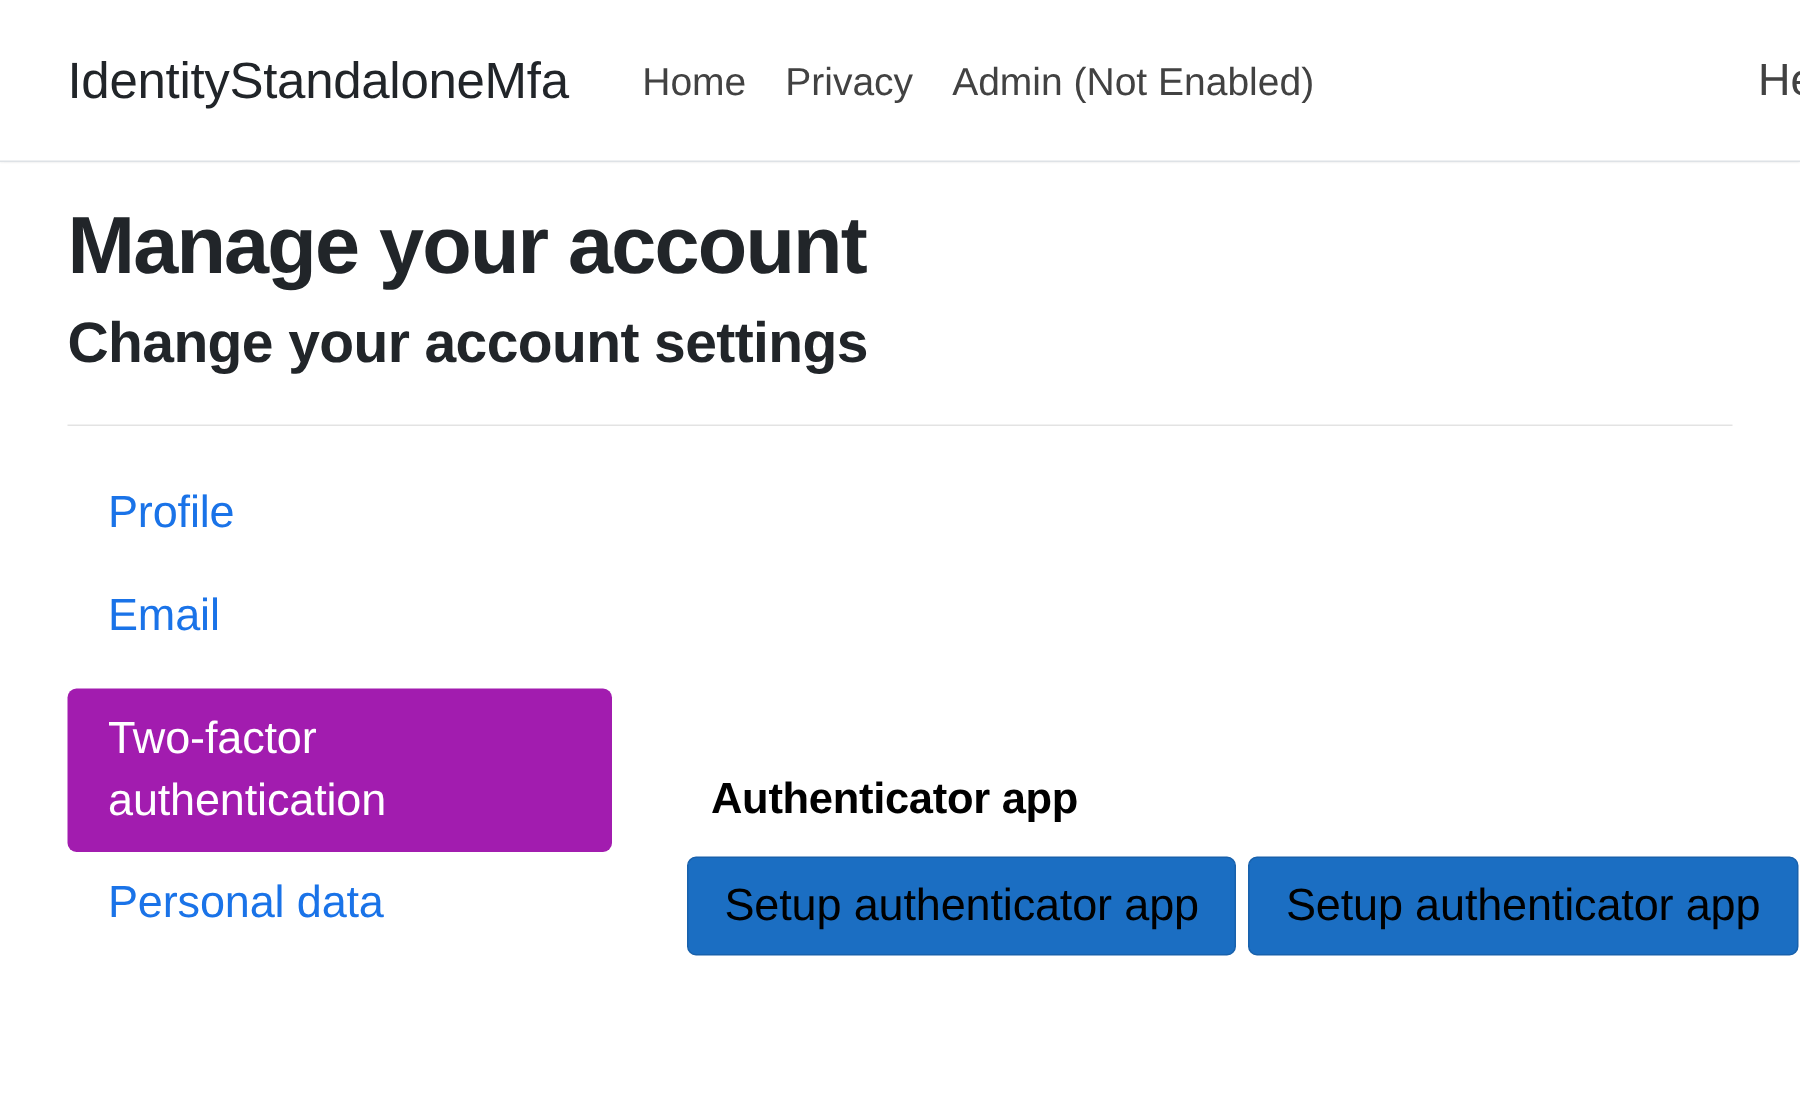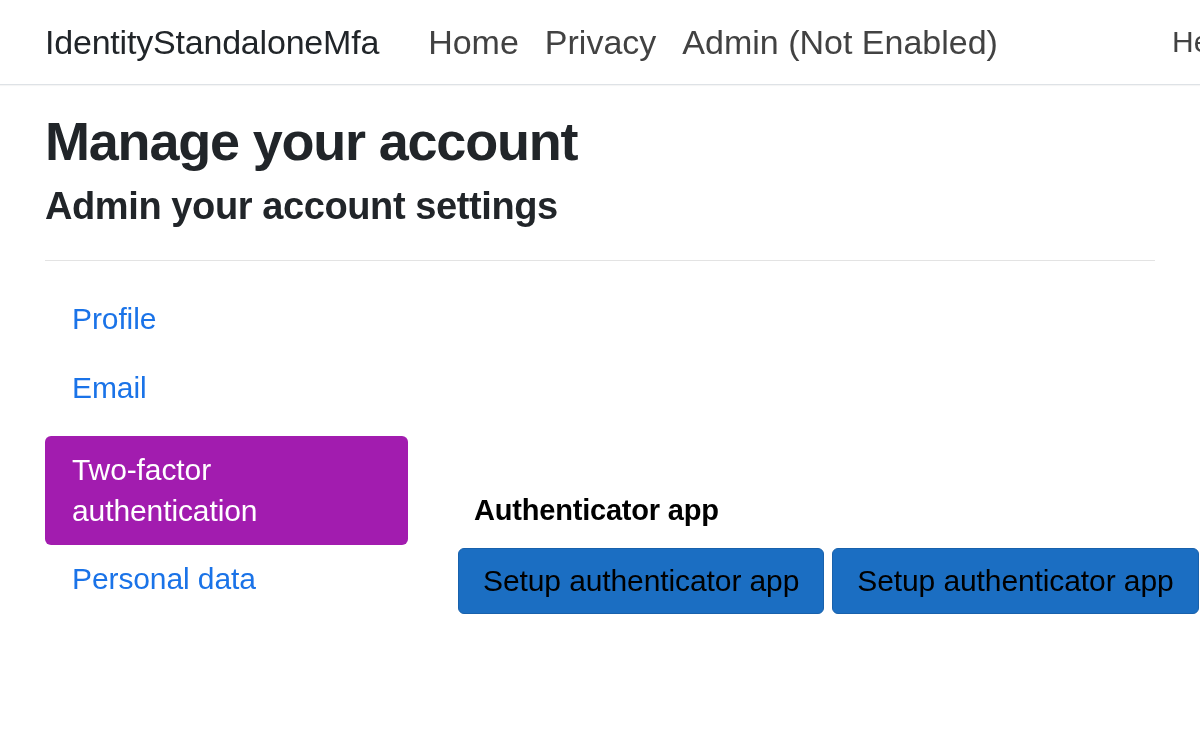--- a/index.html
+++ b/index.html
@@ -14,21 +14,21 @@
   }
   body {
     font-family: "Liberation Sans", "DejaVu Sans", sans-serif;
     color: #212529;
     -webkit-font-smoothing: antialiased;
   }
 
   
   .navbar {
     position: relative;
-    height: 85px;
+    height: 108px;
     background: #ffffff;
     border-bottom: 1px solid #dee2e6;
     box-shadow: 0 1px 1px rgba(0,0,0,0.04);
     display: flex;
     align-items: center;
     padding: 0 45px;
     overflow: hidden;
     white-space: nowrap;
   }
   .navbar-brand {
@@ -41,21 +41,21 @@
     margin-right: 36px;
     flex: 0 0 auto;
   }
   .nav-links {
     display: flex;
     align-items: center;
     gap: 0px;
     flex: 1 1 auto;
   }
   .nav-link {
-    font-size: 34px;
+    font-size: 26px;
     line-height: 1;
     color: #424242;
     text-decoration: none;
     padding: 0 13px;
     flex: 0 0 auto;
   }
   .nav-right {
     position: absolute;
     left: 1172px;
     top: 50%;
@@ -187,21 +187,21 @@
 
   <div class="nav-right">
     <a class="nav-link" href="#">He</a>
   </div>
 </header>
 
 <main class="container">
 
   <h1 class="page-title">Manage your account</h1>
 
-  <h2 class="page-subtitle">Admin your account settings</h2>
+  <h2 class="page-subtitle">Change your account settings</h2>
 
   <hr class="divider">
 
   <div class="row">
 
     <aside class="col-nav">
       <nav class="side-nav">
         <a class="side-link" href="#">Profile</a>
         <a class="side-link" href="#">Email</a>
         <a class="side-link active" href="#">Two-factor authentication</a>

